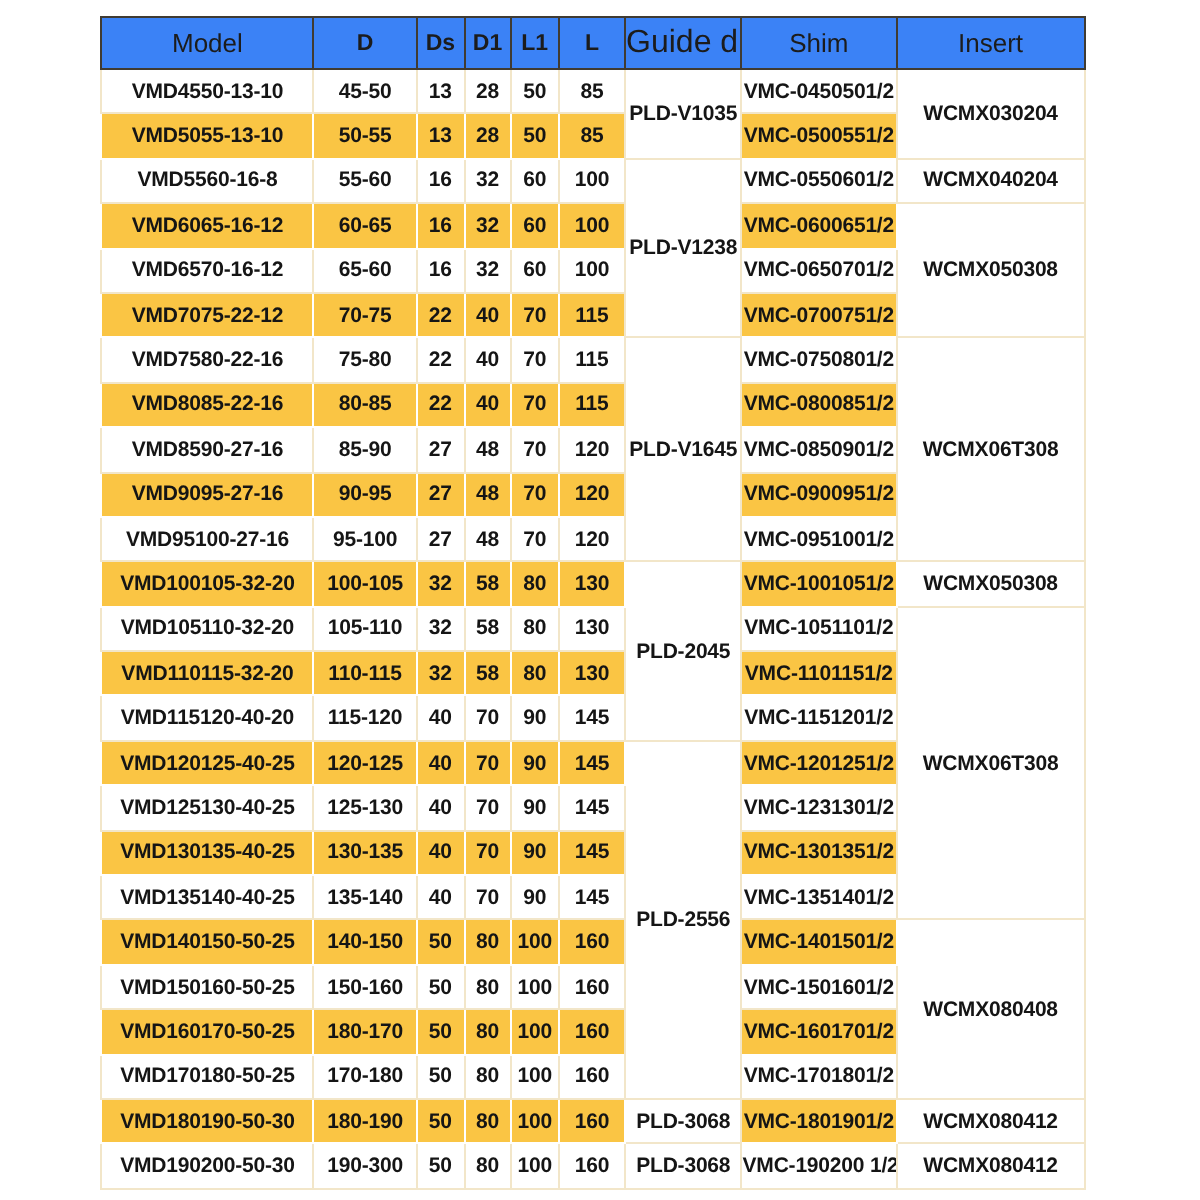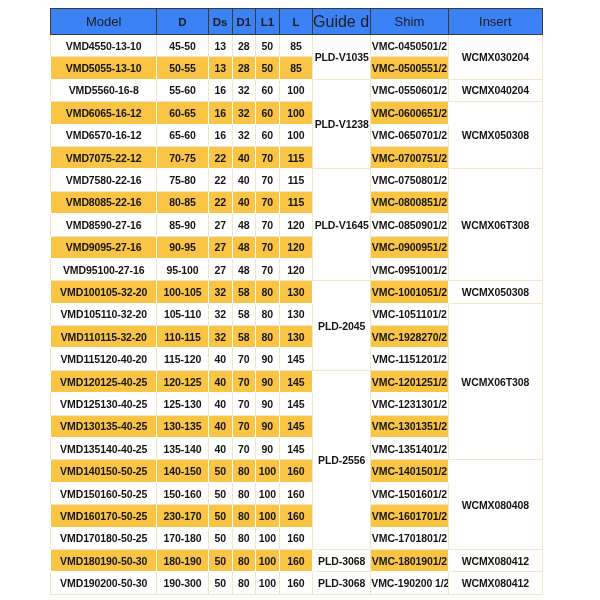--- a/index.html
+++ b/index.html
@@ -189,21 +189,21 @@
         <td>VMC-1051101/2</td>
         <td class="merge" rowspan="7">WCMX06T308</td>
       </tr>
       <tr>
         <td class="hl">VMD110115-32-20</td>
         <td class="hl">110-115</td>
         <td class="hl">32</td>
         <td class="hl">58</td>
         <td class="hl">80</td>
         <td class="hl">130</td>
-        <td class="hl">VMC-1928270/2</td>
+        <td class="hl">VMC-1101151/2</td>
       </tr>
       <tr>
         <td>VMD115120-40-20</td>
         <td>115-120</td>
         <td>40</td>
         <td>70</td>
         <td>90</td>
         <td>145</td>
         <td>VMC-1151201/2</td>
       </tr>
@@ -258,21 +258,21 @@
         <td>VMD150160-50-25</td>
         <td>150-160</td>
         <td>50</td>
         <td>80</td>
         <td>100</td>
         <td>160</td>
         <td>VMC-1501601/2</td>
       </tr>
       <tr>
         <td class="hl">VMD160170-50-25</td>
-        <td class="hl">230-170</td>
+        <td class="hl">180-170</td>
         <td class="hl">50</td>
         <td class="hl">80</td>
         <td class="hl">100</td>
         <td class="hl">160</td>
         <td class="hl">VMC-1601701/2</td>
       </tr>
       <tr>
         <td>VMD170180-50-25</td>
         <td>170-180</td>
         <td>50</td>

